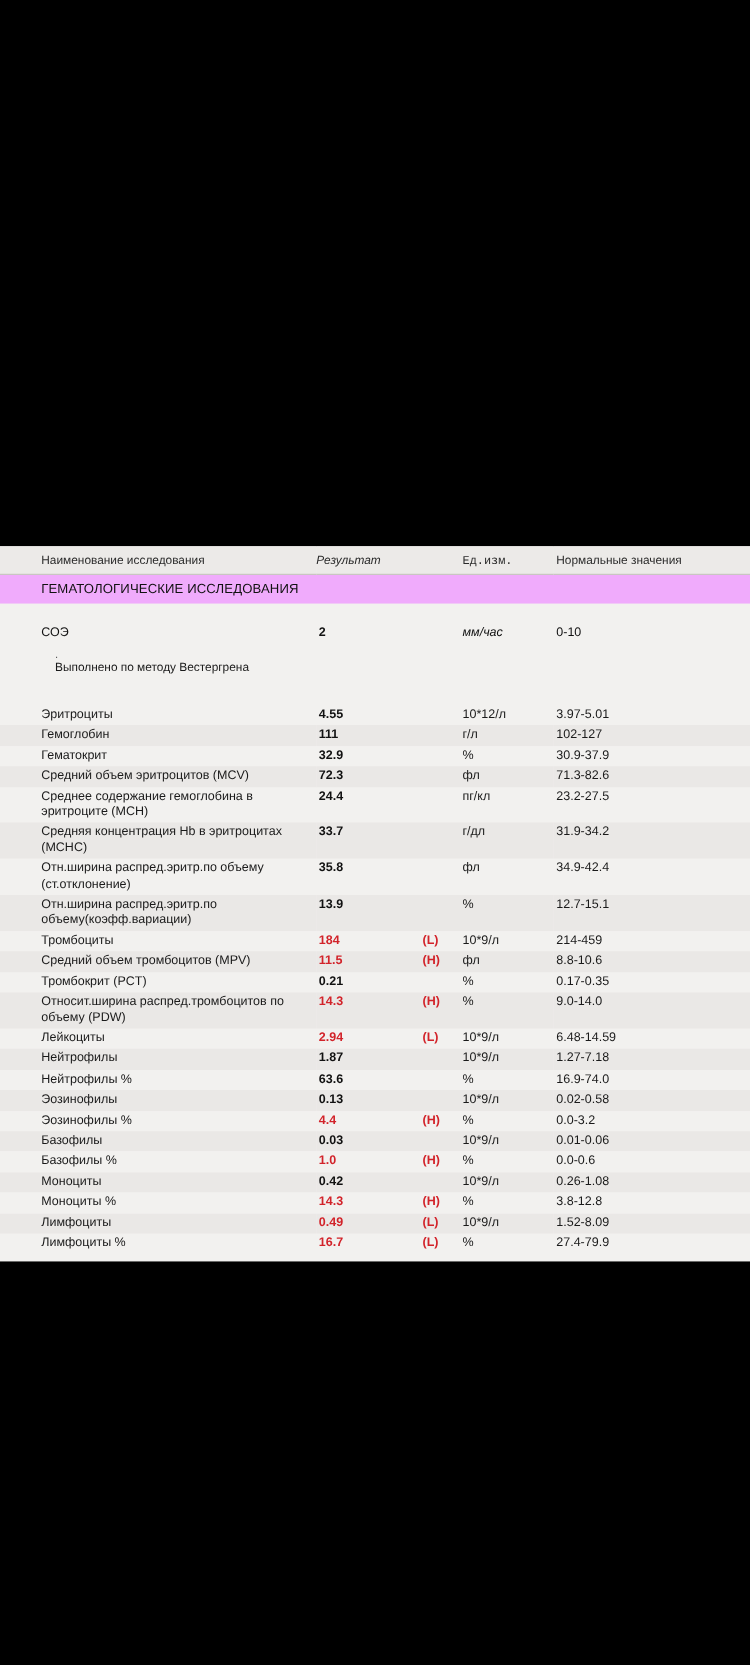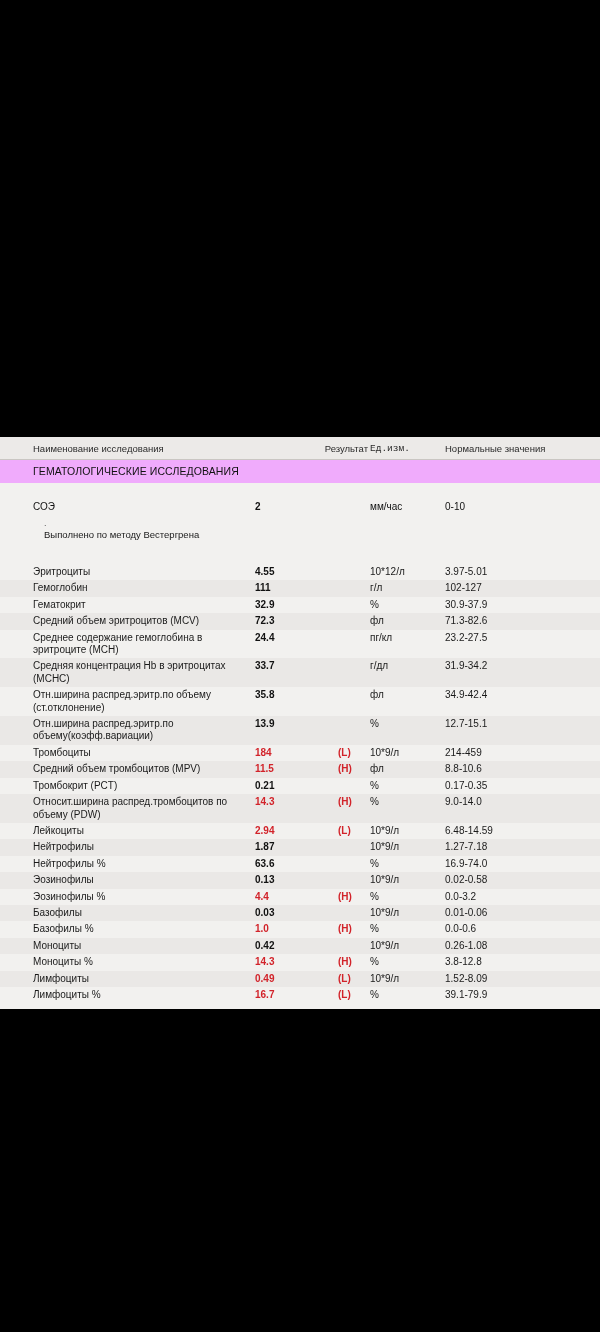--- a/index.html
+++ b/index.html
@@ -42,21 +42,21 @@
     vertical-align: top;
   }
   .header-row td {
     font-size: 9.5px;
     color: #2b2b2b;
     padding: 6px 0 5px 0;
     background: #eceae8;
     border-bottom: 1px solid #c9c6c2;
   }
   .header-row td.h-name { padding-left: 33px; }
-  .header-row td.h-res  { text-align: right; }
+  .header-row td.h-res  { text-align: left; font-style: italic; }
   .header-row td.h-unit { padding-left: 2px; font-family: Liberation Mono, monospace; }
   .header-row td.h-norm { padding-left: 2px; }
 
   .section-title td {
     font-size: 10.5px;
     color: #111;
     padding: 5px 0 6px 33px;
     background: #f0abfc;
     letter-spacing: 0.1px;
   }
@@ -78,21 +78,21 @@
   .row td.res.abn, .row td.flag.abn { color: #d2232a; }
 
   .soe-row td {
     font-size: 10px;
     padding: 6px 0 6px 0;
     background: #f2f1ef;
     margin-left: 40px;
   }
   .soe-row td.name { padding-left: 33px; }
   .soe-row td.res { font-weight: bold; padding-left: 2px; }
-  .soe-row td.unit { padding-left: 2px; }
+  .soe-row td.unit { padding-left: 2px; font-style: italic; }
   .soe-row td.norm { padding-left: 2px; }
 
   .note-row td {
     font-size: 9.5px;
     background: #f2f1ef;
     padding: 2px 0 10px 0;
   }
   .note-dot {
     display: block;
     padding-left: 44px;
@@ -305,19 +305,19 @@
             <td class="res abn">0.49</td>
             <td class="flag abn">(L)</td>
             <td class="unit">10*9/л</td>
             <td class="norm">1.52-8.09</td>
           </tr>
           <tr class="row">
             <td class="name">Лимфоциты %</td>
             <td class="res abn">16.7</td>
             <td class="flag abn">(L)</td>
             <td class="unit">%</td>
-            <td class="norm">39.1-79.9</td>
+            <td class="norm">27.4-79.9</td>
           </tr>
         </tbody>
     </table>
     <div class="bottom-pad"></div>
   </div>
 </div>
 
 </body></html>

